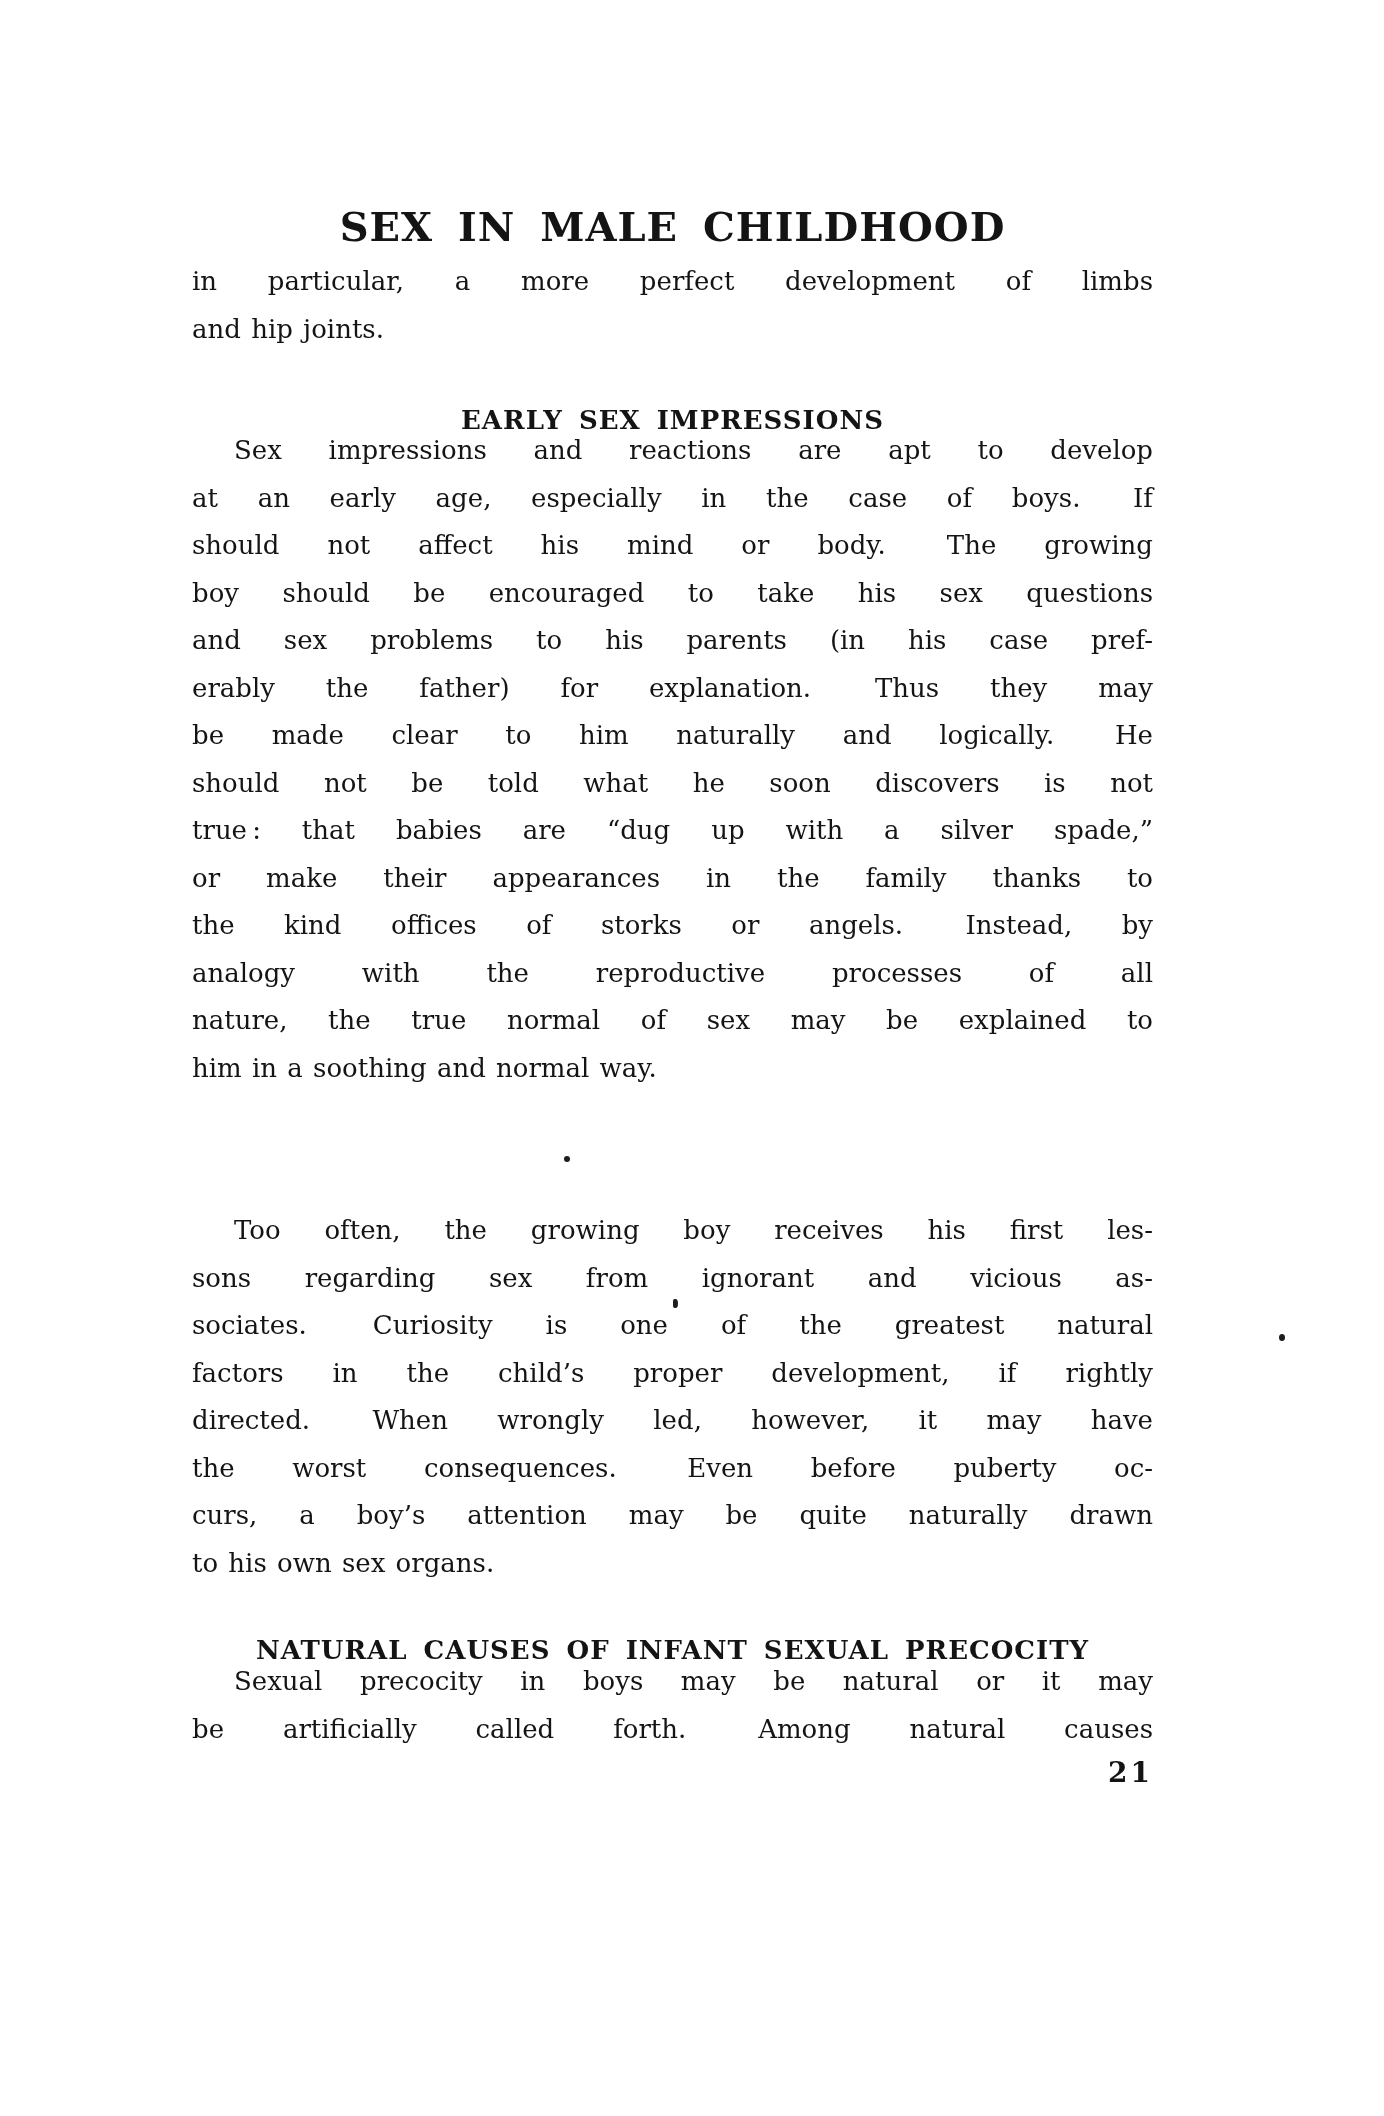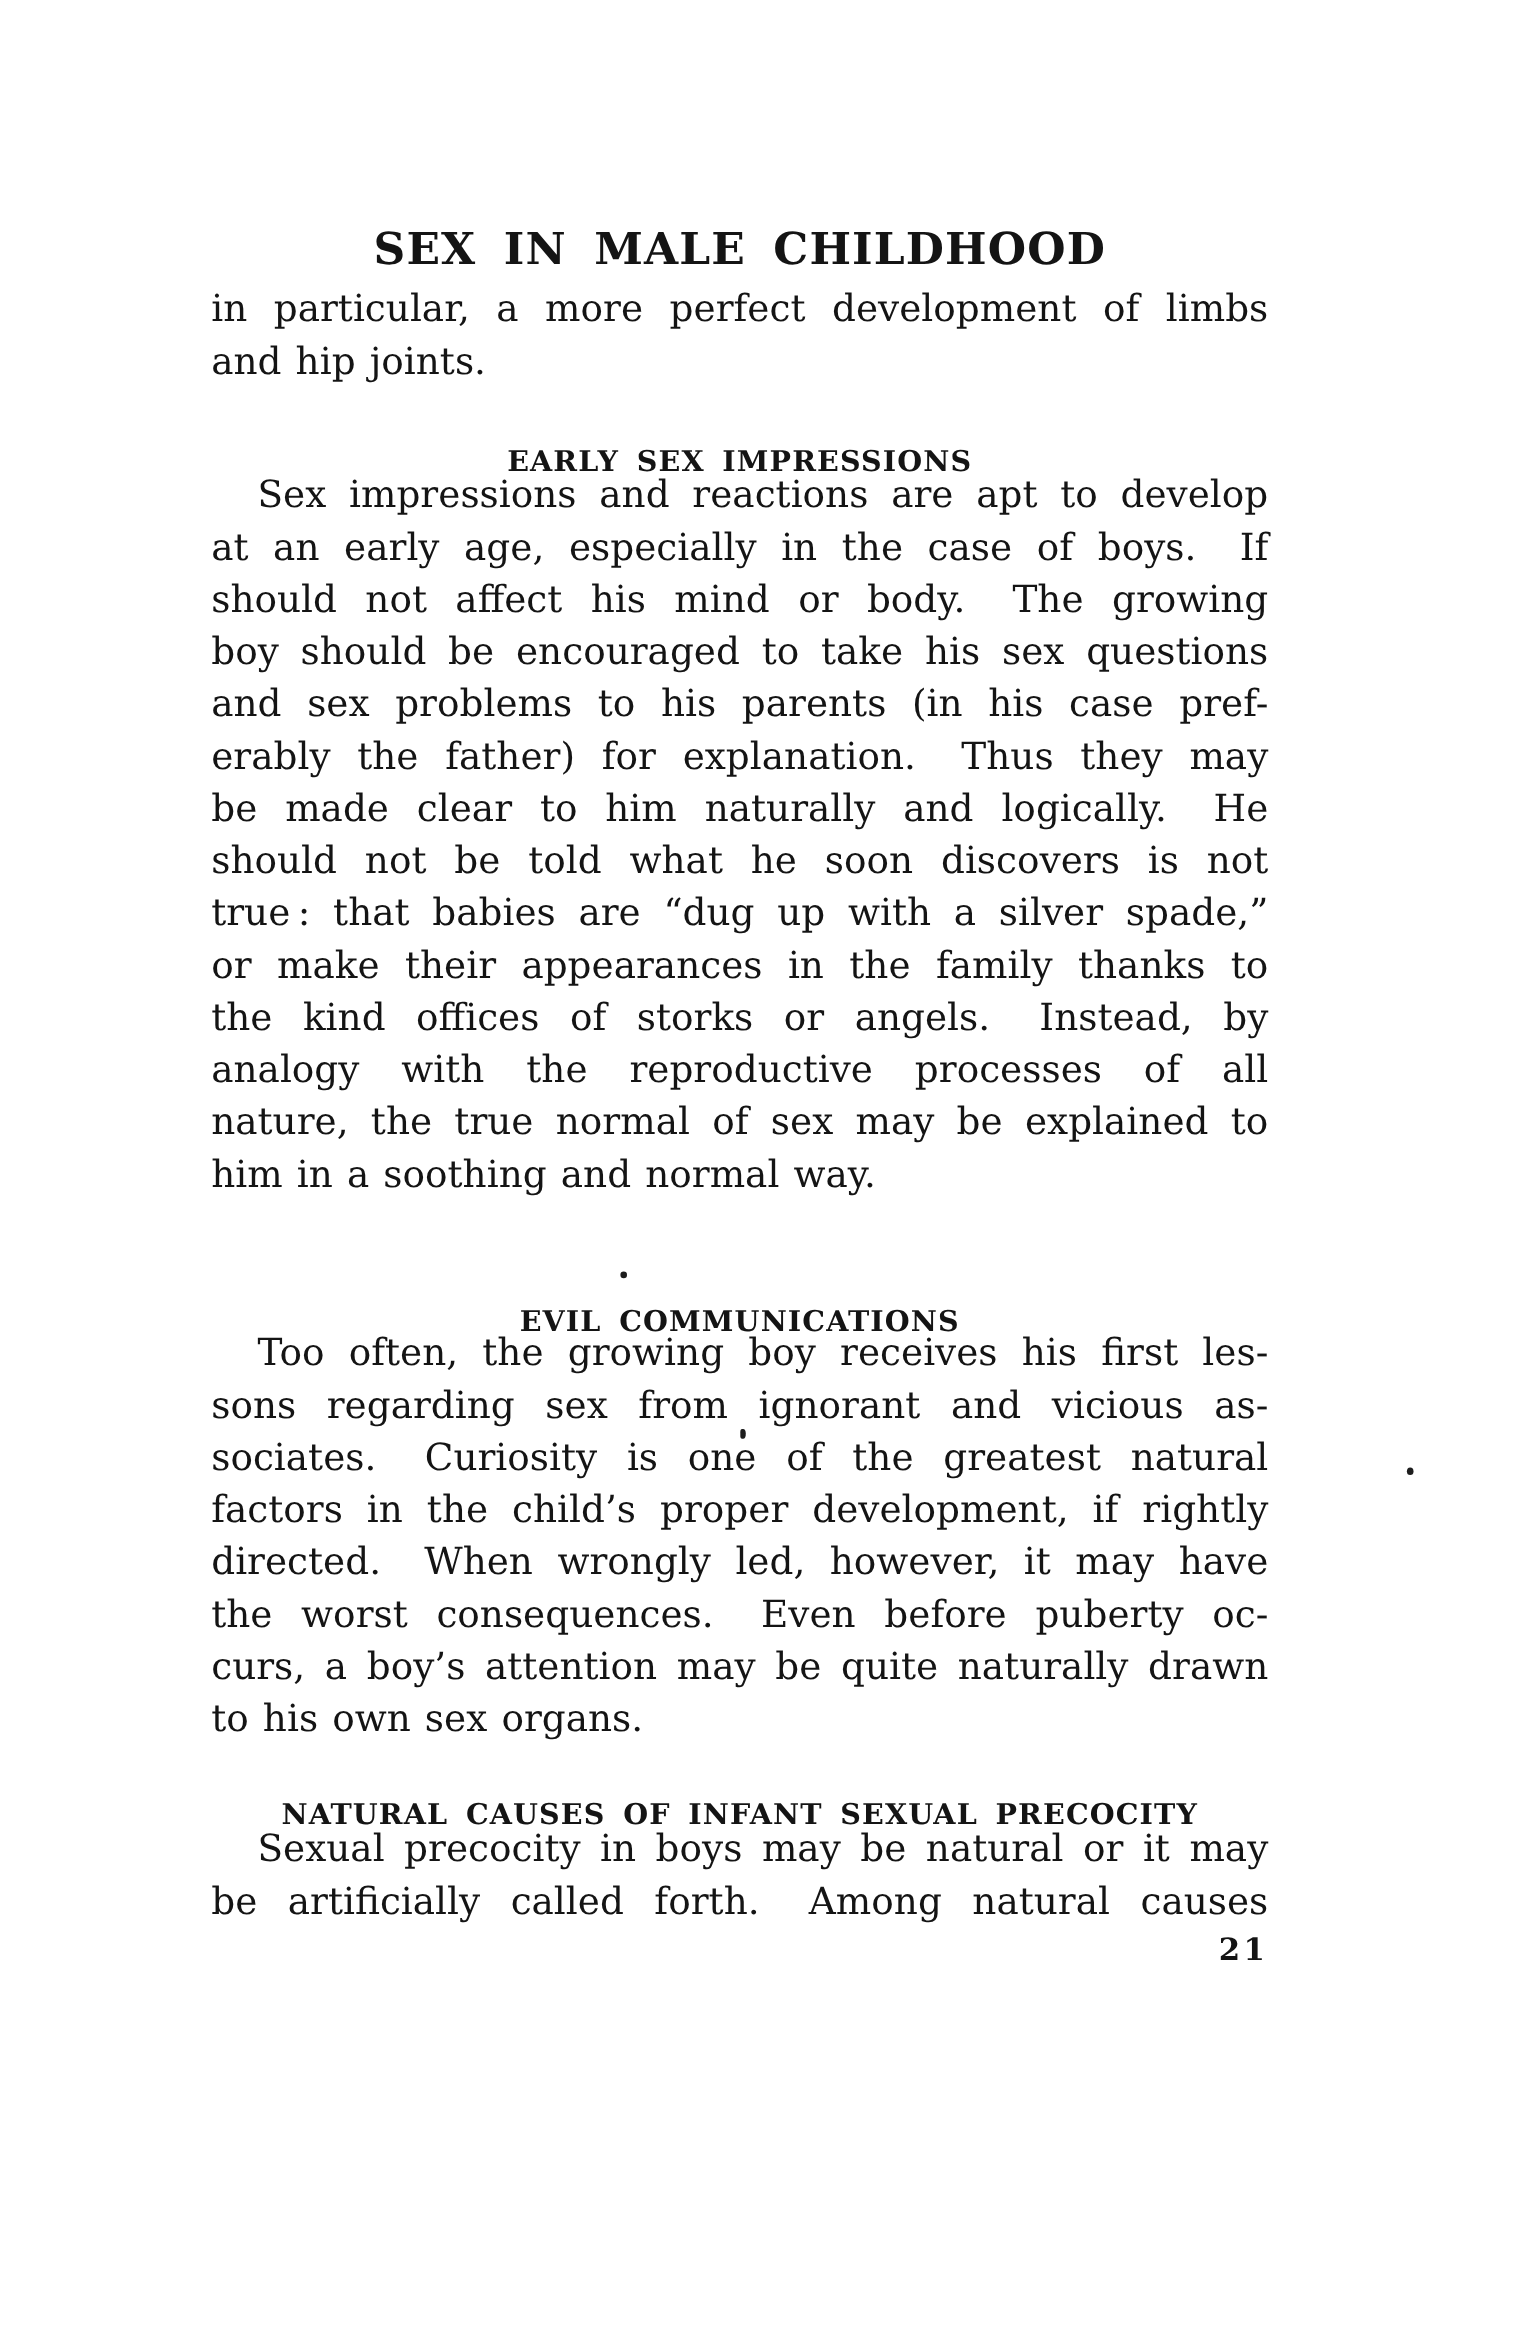--- a/index.html
+++ b/index.html
@@ -30,21 +30,21 @@
     font-weight: 700;
     letter-spacing: 1px;
     word-spacing: 6px;
     text-align: center;
     white-space: nowrap;
   }
   #heading-early   { top: 384px; }
   #heading-evil    { top: 1166px; }
   #heading-natural { top: 1614px; }
 
-  .para { font-size: 34px; line-height: 47.5px; word-spacing: 2px; }
+  .para { font-size: 26px; line-height: 47.5px; word-spacing: 2px; }
   #para-intro   { top: 258px; }
   #para-early   { top: 427px; }
   #para-evil    { top: 1207px; }
   #para-natural { top: 1658px; }
 
   .line { text-align: justify; text-align-last: justify; }
   .line.ragged { text-align-last: left; }
   .line.indent { text-indent: 42px; }
 
   .page-number {
@@ -85,21 +85,20 @@
       <div class="line">be made clear to him naturally and logically.  He</div>
       <div class="line">should not be told what he soon discovers is not</div>
       <div class="line">true : that babies are “dug up with a silver spade,”</div>
       <div class="line">or make their appearances in the family thanks to</div>
       <div class="line">the kind offices of storks or angels.  Instead, by</div>
       <div class="line">analogy with the reproductive processes of all</div>
       <div class="line">nature, the true normal of sex may be explained to</div>
       <div class="line ragged">him in a soothing and normal way.</div>
     </div>
 
-  <h2 class="col heading" id="heading-evil">EVIL COMMUNICATIONS</h2>
 
   <div class="col para" id="para-evil">
       <div class="line indent">Too often, the growing boy receives his first les-</div>
       <div class="line">sons regarding sex from ignorant and vicious as-</div>
       <div class="line">sociates.  Curiosity is one of the greatest natural</div>
       <div class="line">factors in the child’s proper development, if rightly</div>
       <div class="line">directed.  When wrongly led, however, it may have</div>
       <div class="line">the worst consequences.  Even before puberty oc-</div>
       <div class="line">curs, a boy’s attention may be quite naturally drawn</div>
       <div class="line ragged">to his own sex organs.</div>

